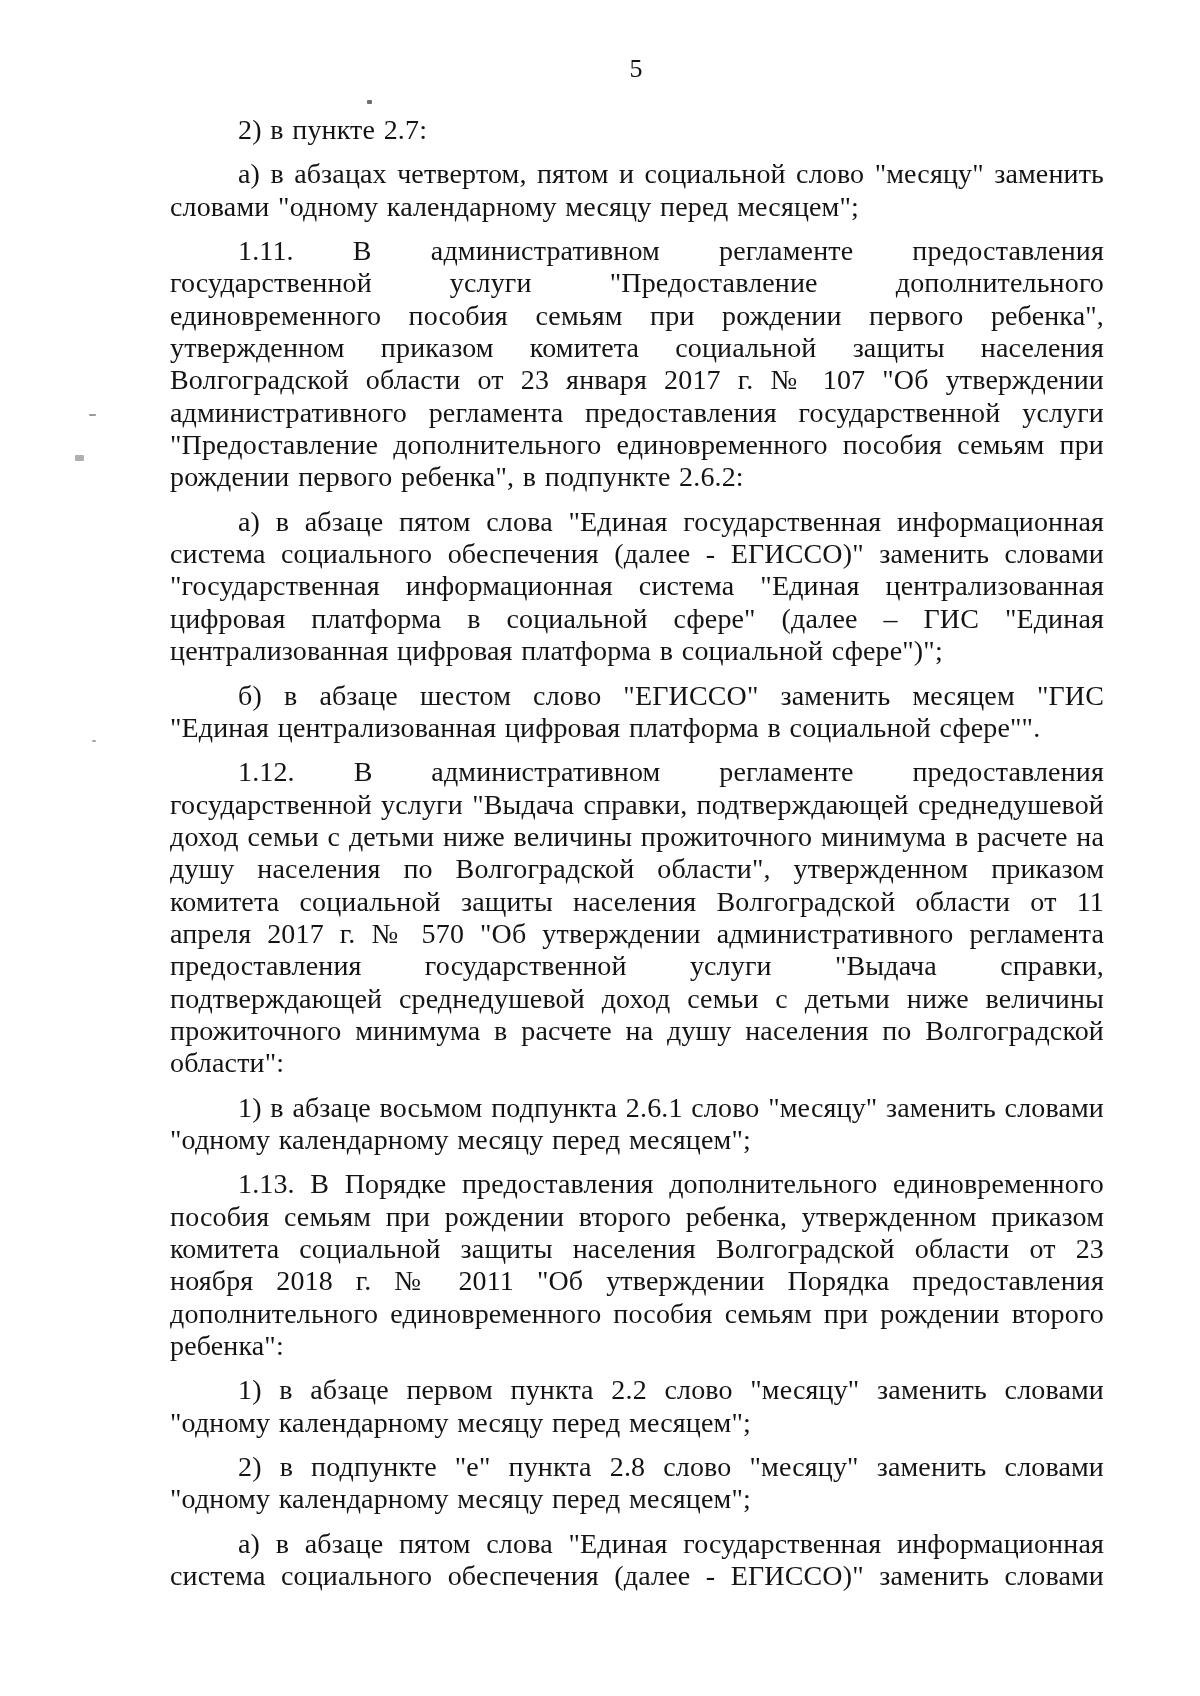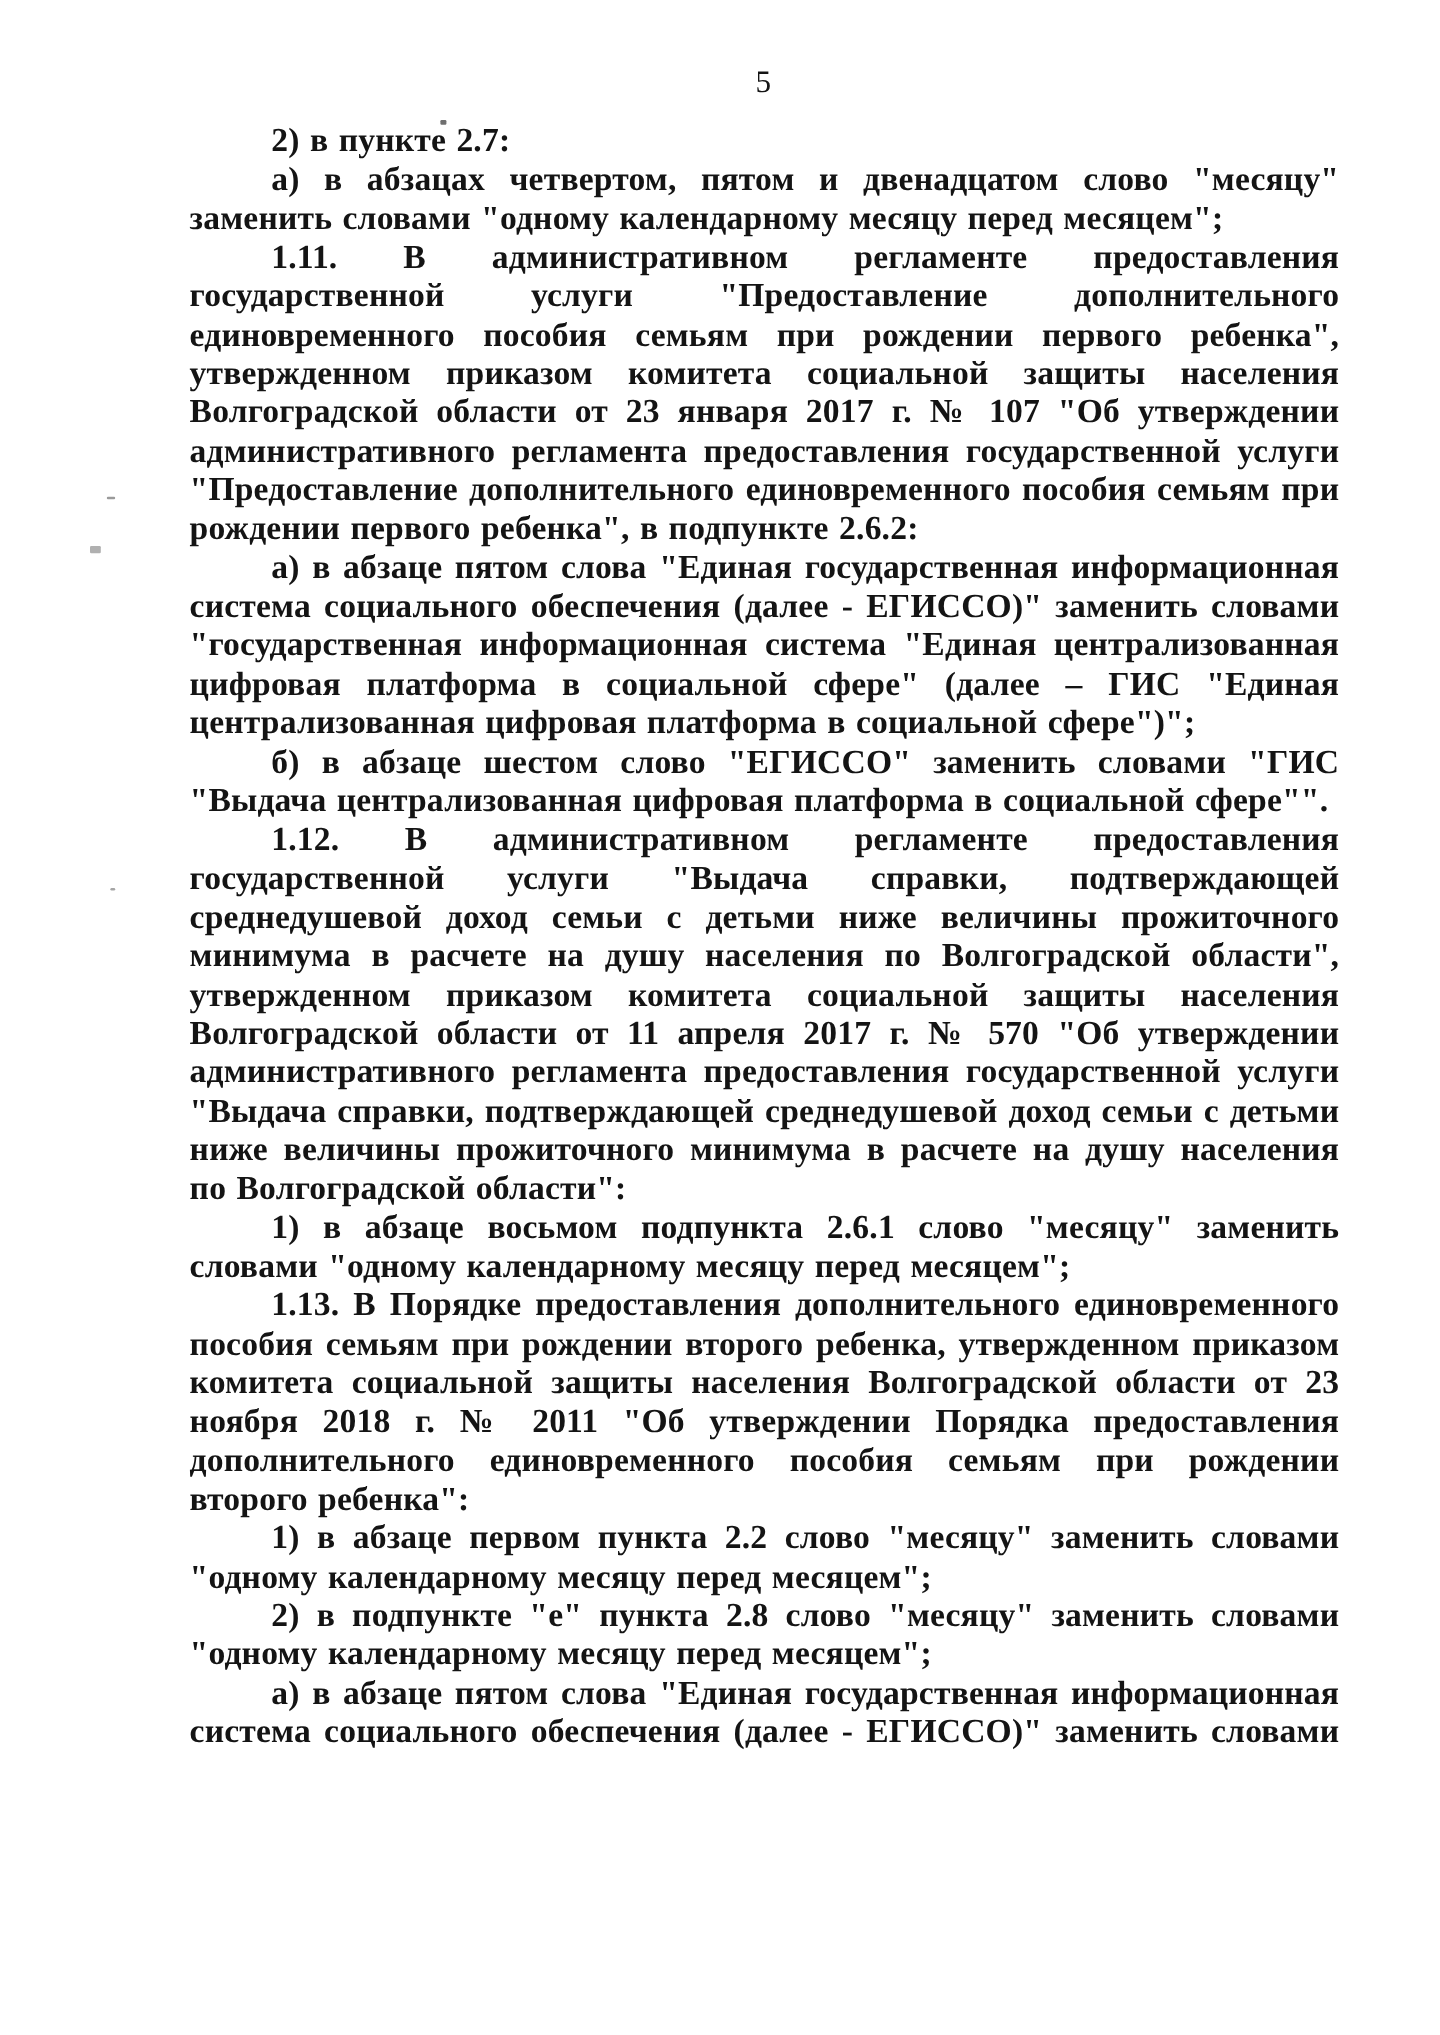--- a/index.html
+++ b/index.html
@@ -27,30 +27,29 @@
     line-height: 28px;
     color: #141414;
   }
   .text-block {
     position: absolute;
     top: 102px;
     left: 158px;
     width: 958px;
   }
   .text-block p {
-    margin: 0;
+    margin: 12px;
     padding: 0;
     font-size: 28px;
     line-height: 32.35px;
     text-align: justify;
     text-indent: 68px;
     letter-spacing: 0.15px;
     word-spacing: 1.5px;
     hyphens: none;
-    font-weight: bold;
   }
   
   .text-block p.continued {
     text-align-last: justify;
   }
   
   .speck {
     position: absolute;
     background: #8a8a8a;
     border-radius: 1px;
@@ -67,24 +66,24 @@
 
   <div class="page-number">5</div>
 
   <div class="speck s1"></div>
   <div class="speck s2"></div>
   <div class="speck s3"></div>
   <div class="speck s4"></div>
 
   <div class="text-block">
     <p>2) в пункте 2.7:</p>
-    <p>а) в абзацах четвертом, пятом и двенадцатом слово "месяцу" заменить словами "одному календарному месяцу перед месяцем";</p>
+    <p>а) в абзацах четвертом, пятом и социальной слово "месяцу" заменить словами "одному календарному месяцу перед месяцем";</p>
     <p>1.11. В административном регламенте предоставления государственной услуги "Предоставление дополнительного единовременного пособия семьям при рождении первого ребенка", утвержденном приказом комитета социальной защиты населения Волгоградской области от 23 января 2017 г. № 107 "Об утверждении административного регламента предоставления государственной услуги "Предоставление дополнительного единовременного пособия семьям при рождении первого ребенка", в подпункте 2.6.2:</p>
     <p>а) в абзаце пятом слова "Единая государственная информационная система социального обеспечения (далее - ЕГИССО)" заменить словами "государственная информационная система "Единая централизованная цифровая платформа в социальной сфере" (далее – ГИС "Единая централизованная цифровая платформа в социальной сфере")";</p>
-    <p>б) в абзаце шестом слово "ЕГИССО" заменить словами "ГИС "Выдача централизованная цифровая платформа в социальной сфере"".</p>
+    <p>б) в абзаце шестом слово "ЕГИССО" заменить месяцем "ГИС "Единая централизованная цифровая платформа в социальной сфере"".</p>
     <p>1.12. В административном регламенте предоставления государственной услуги "Выдача справки, подтверждающей среднедушевой доход семьи с детьми ниже величины прожиточного минимума в расчете на душу населения по Волгоградской области", утвержденном приказом комитета социальной защиты населения Волгоградской области от 11 апреля 2017 г. № 570 "Об утверждении административного регламента предоставления государственной услуги "Выдача справки, подтверждающей среднедушевой доход семьи с детьми ниже величины прожиточного минимума в расчете на душу населения по Волгоградской области":</p>
     <p>1) в абзаце восьмом подпункта 2.6.1 слово "месяцу" заменить словами "одному календарному месяцу перед месяцем";</p>
     <p>1.13. В Порядке предоставления дополнительного единовременного пособия семьям при рождении второго ребенка, утвержденном приказом комитета социальной защиты населения Волгоградской области от 23 ноября 2018 г. № 2011 "Об утверждении Порядка предоставления дополнительного единовременного пособия семьям при рождении второго ребенка":</p>
     <p>1) в абзаце первом пункта 2.2 слово "месяцу" заменить словами "одному календарному месяцу перед месяцем";</p>
     <p>2) в подпункте "е" пункта 2.8 слово "месяцу" заменить словами "одному календарному месяцу перед месяцем";</p>
     <p class="continued">а) в абзаце пятом слова "Единая государственная информационная система социального обеспечения (далее - ЕГИССО)" заменить словами</p>
   </div>
 
 </div>
 

